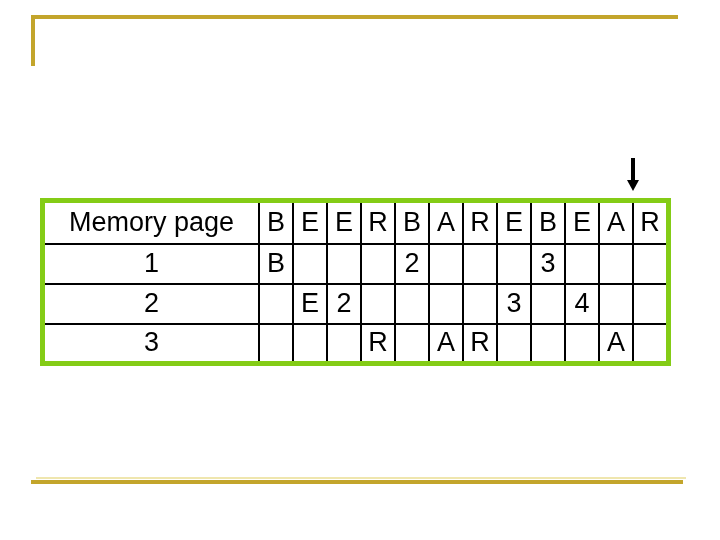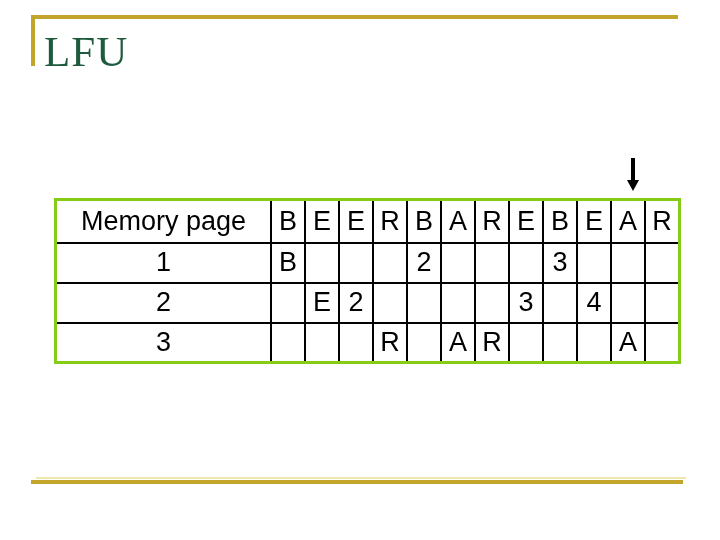--- a/index.html
+++ b/index.html
@@ -34,23 +34,23 @@
     font-size:43px;font-weight:normal;line-height:1.1;
     color:var(--title-green);
     letter-spacing:1px;
   }
   
   .arrow{
     position:absolute;top:158px;width:14px;height:34px;
   }
   
   table.lfu{
-    position:absolute;left:54px;top:198px;
+    position:absolute;left:40px;top:198px;
     border-collapse:collapse;
-    border:3px solid #84cc16;
+    border:5px solid #84cc16;
     table-layout:fixed;
   }
   table.lfu th, table.lfu td{
     border:2px solid #000;
     padding:0;text-align:center;vertical-align:middle;
     font-weight:normal;
     font-size:27px;
     color:#000;
     overflow:hidden;
   }
@@ -62,21 +62,20 @@
   td.count{color:var(--count-red);}
 </style>
 </head>
 <body>
 
 <div class="slide" style="--title-green: #1E5B3C; --gold: #C3A52B; --light-gold: #EFE6AE; --load-purple: #BB79DC; --count-red: #C32626;">
 
   <div class="top-line"></div>
   <div class="left-line"></div>
 
-  <h1 class="title">LFU</h1>
 
   <svg class="arrow" viewBox="0 0 14 34" xmlns="http://www.w3.org/2000/svg" style="left: 626px;">
     <rect x="5" y="0" width="4" height="24" fill="#000"></rect>
     <polygon points="1,22 13,22 7,33" fill="#000"></polygon>
   </svg>
 
   <table class="lfu">
     <tbody>
         <tr class="hdr">
           <th class="lab">Memory page</th>

